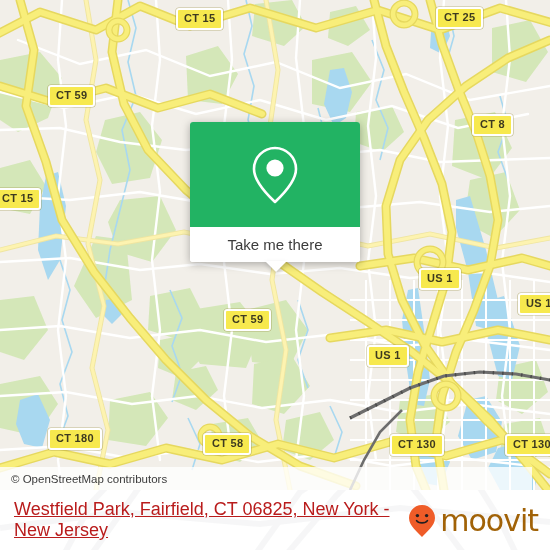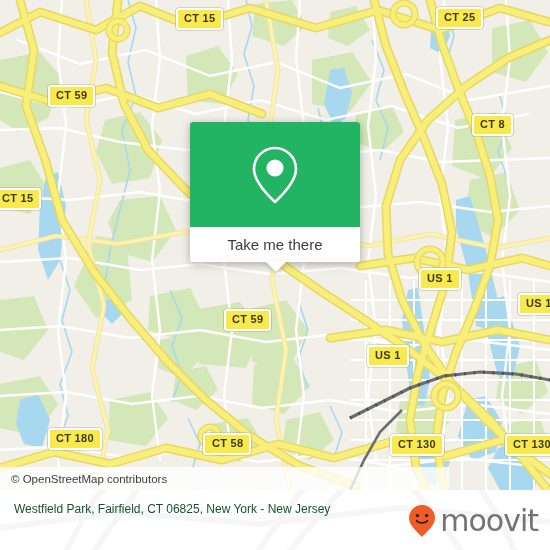--- a/index.html
+++ b/index.html
@@ -73,21 +73,21 @@
     border-left: 11px solid transparent;
     border-right: 11px solid transparent;
     border-top: 11px solid #ffffff;
     filter: drop-shadow(0 2px 2px rgba(0,0,0,.18));
   }
 
   
   .attrib {
     position: absolute;
     left: 0; top: 467px;
-    width: 449px; height: 23px;
+    width: 532px; height: 23px;
     background: rgba(255,255,255,.78);
     display: flex; align-items: center;
   }
   .attrib span {
     font-size: 11.5px;
     color: #3b3b3b;
     padding-left: 11px;
     font-family: "Liberation Sans", sans-serif;
   }
 
@@ -104,35 +104,36 @@
     opacity: .07;
   }
   .footer-row {
     position: relative;
     display: flex; align-items: flex-start;
     height: 60px;
     padding: 9px 10px 0 14px;
   }
   .caption {
     flex: 1;
-    font-size: 12px;
+    font-size: 18px;
     line-height: 21px;
-    color: #14532d;
+    color: #b91c1c;
     max-width: 400px;
     font-family: "Liberation Sans", sans-serif;
+    text-decoration: underline;
   }
   .brand {
     position: absolute;
     right: 12px; top: 14px;
     display: flex; align-items: center; gap: 3px;
   }
   .brand-word {
     font-size: 30px;
     line-height: 30px;
-    color: #737373;
+    color: #a16207;
     letter-spacing: -1px;
     font-family: "DejaVu Sans", sans-serif;
     font-weight: 400;
   }
 </style>
 </head>
 <body>
 
 <div id="root">
 

